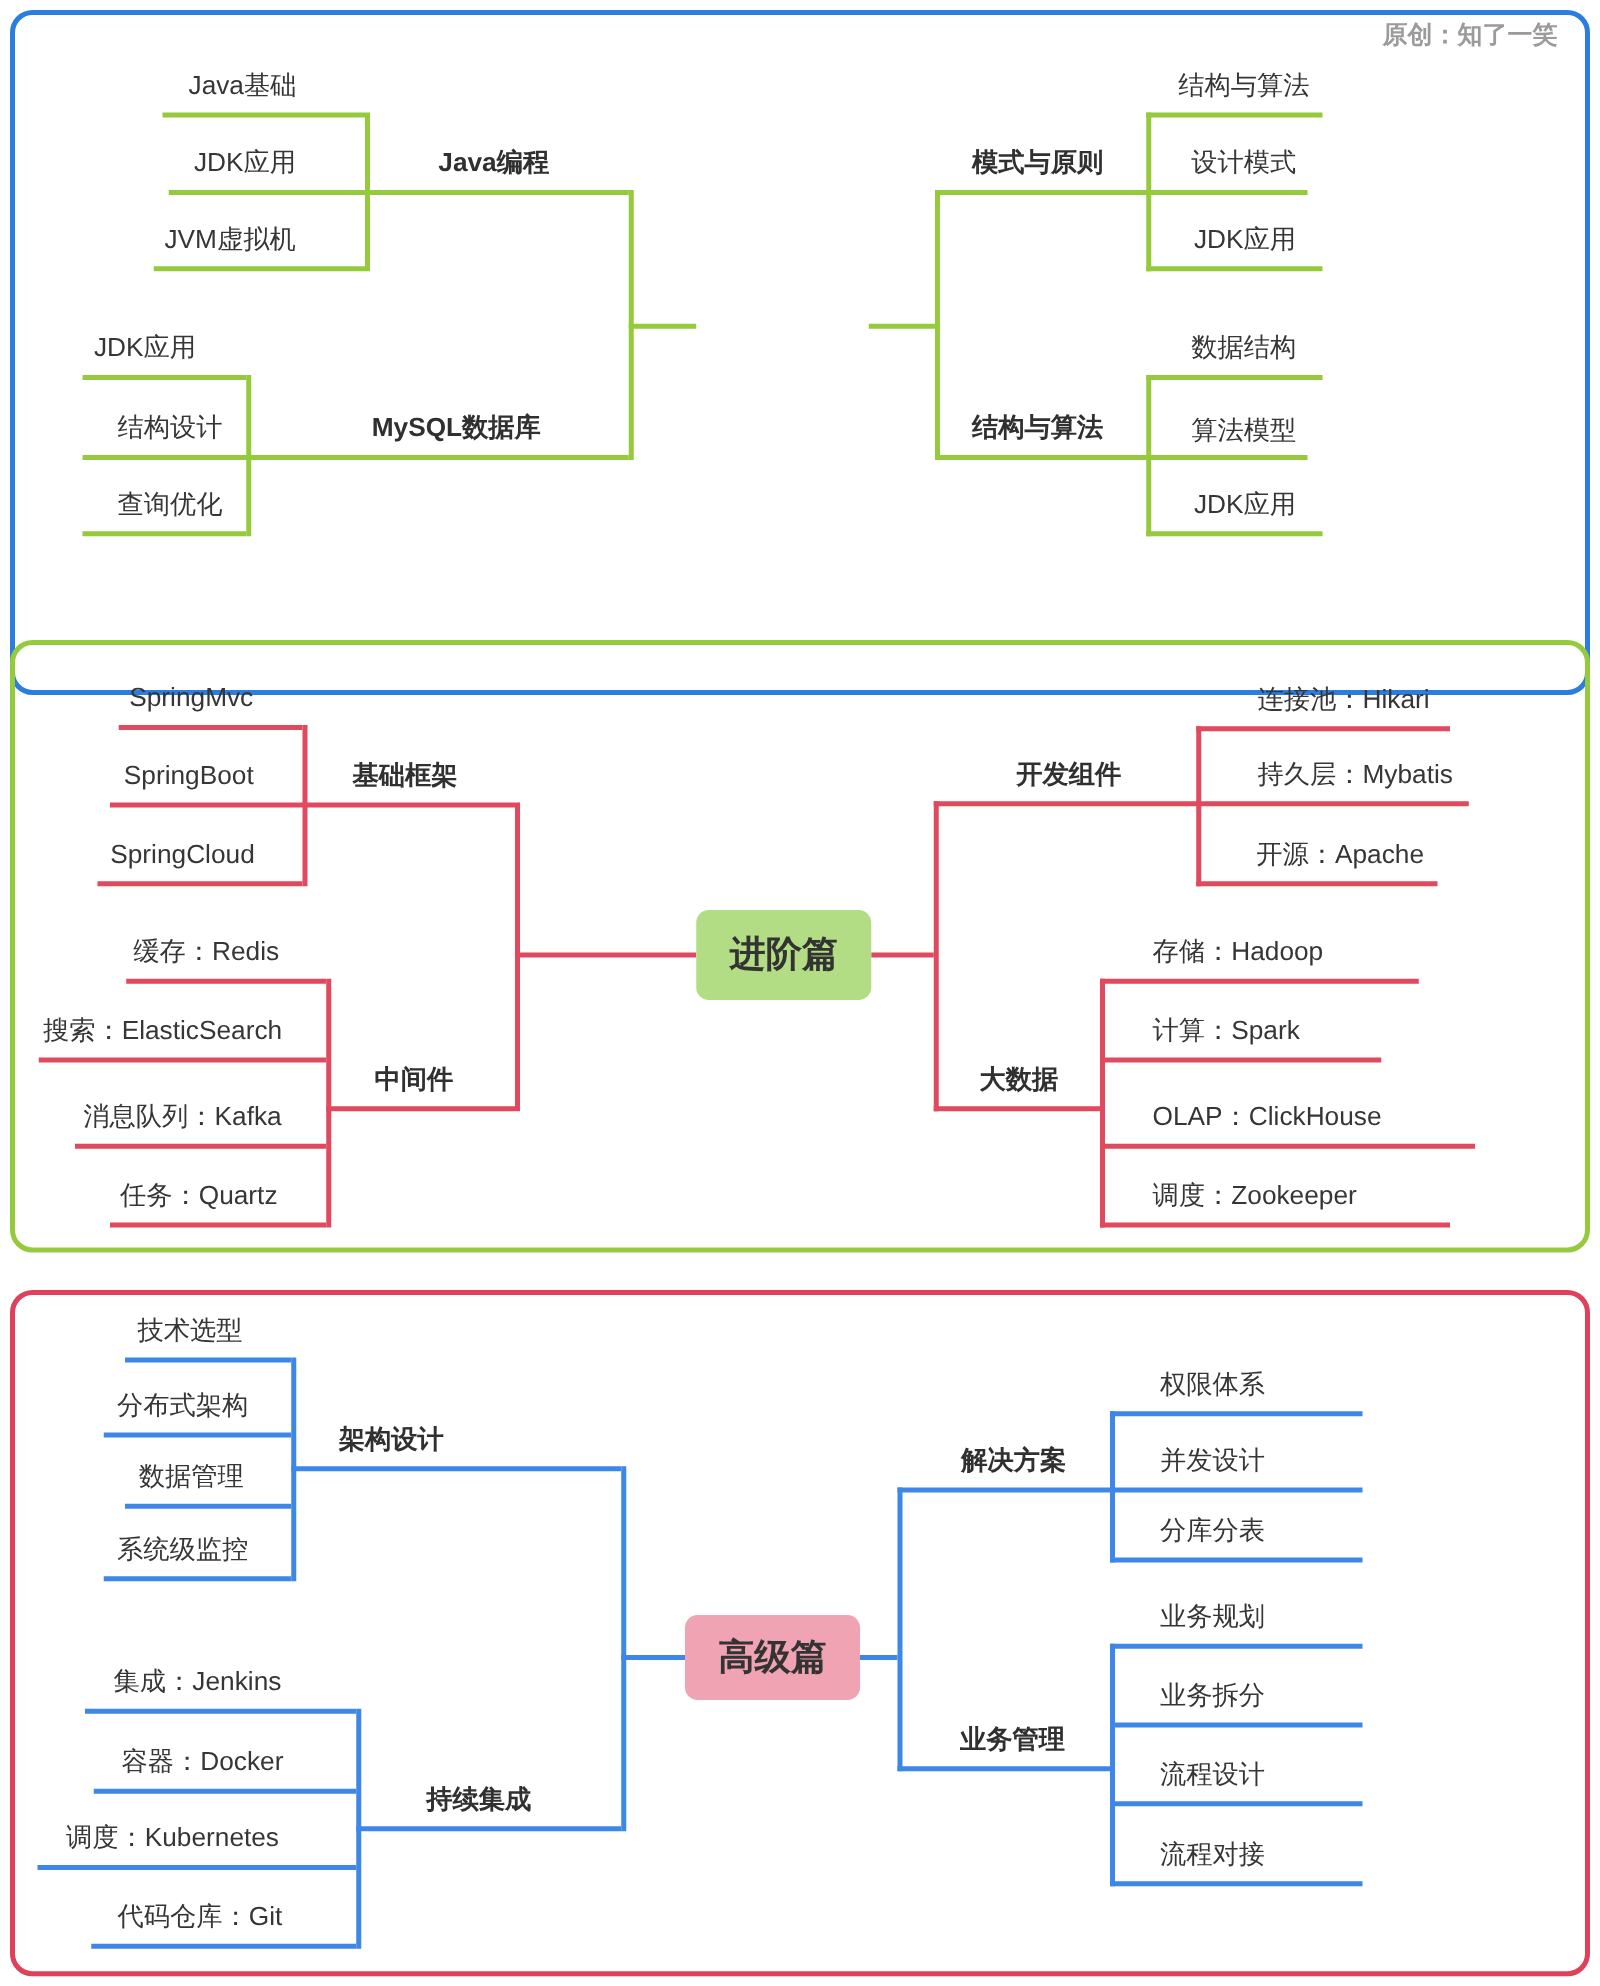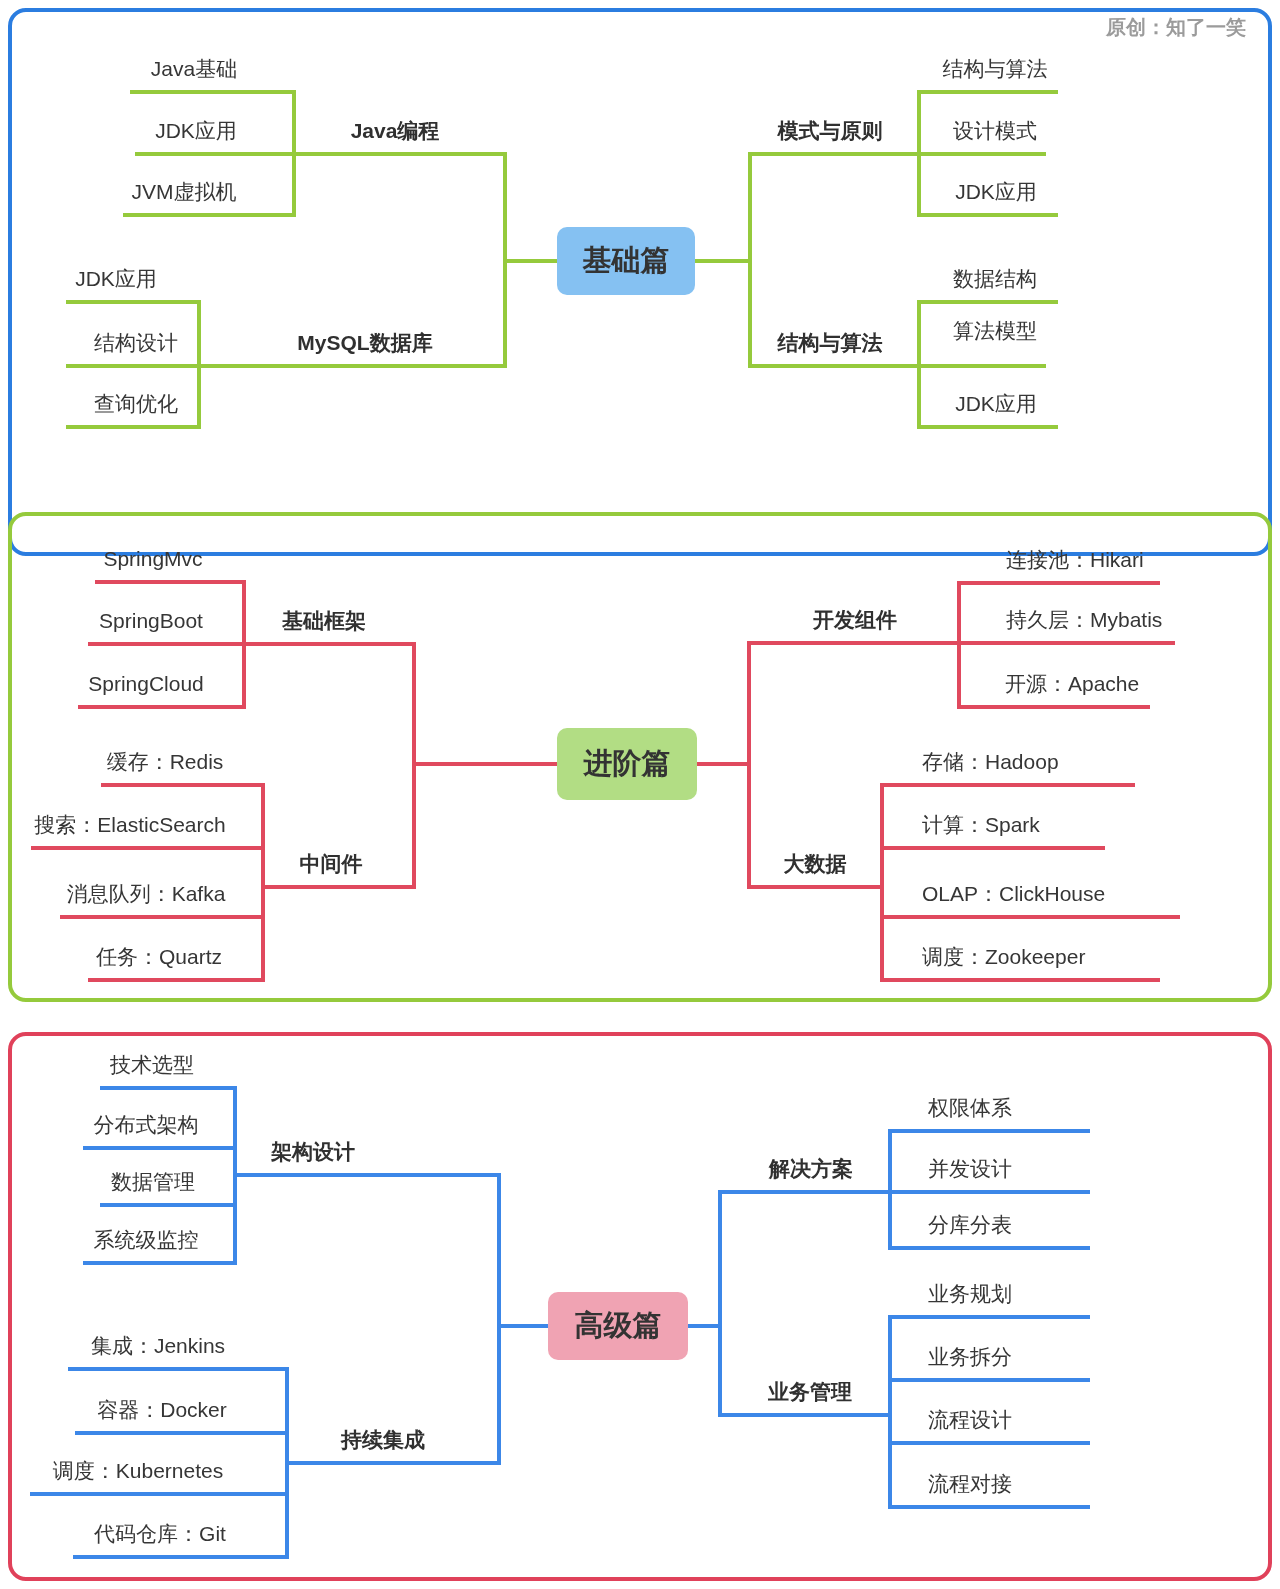--- a/index.html
+++ b/index.html
@@ -57,23 +57,22 @@
     <div class="leaf" style="left:104px;top:254px">JDK应用</div>
     <div class="leaf" style="left:124px;top:318px">结构设计</div>
     <div class="leaf" style="left:124px;top:379px">查询优化</div>
     <div class="branch" style="left:353px;top:318px">MySQL数据库</div>
     <div class="branch" style="left:818px;top:106px">模式与原则</div>
     <div class="leaf" style="left:983px;top:44px">结构与算法</div>
     <div class="leaf" style="left:983px;top:106px">设计模式</div>
     <div class="leaf" style="left:984px;top:167px">JDK应用</div>
     <div class="branch" style="left:818px;top:318px">结构与算法</div>
     <div class="leaf" style="left:983px;top:254px">数据结构</div>
-    <div class="leaf" style="left:983px;top:306px">算法模型</div>
+    <div class="leaf" style="left:983px;top:320px">算法模型</div>
     <div class="leaf" style="left:984px;top:379px">JDK应用</div>
-    <div class="cnode n1" style="left:545px;top:215px;width:138px;height:68px">基础篇</div>
   </div>
 
   <div class="panel p2">
 
     <div class="hl c2" style="left:83px;top:64px;width:147px"></div>
     <div class="hl c2" style="left:76px;top:126px;width:324px"></div>
     <div class="hl c2" style="left:66px;top:189px;width:164px"></div>
     <div class="vl c2" style="left:230px;top:64px;height:129px"></div>
     <div class="hl c2" style="left:89px;top:267px;width:160px"></div>
     <div class="hl c2" style="left:19px;top:330px;width:230px"></div>

